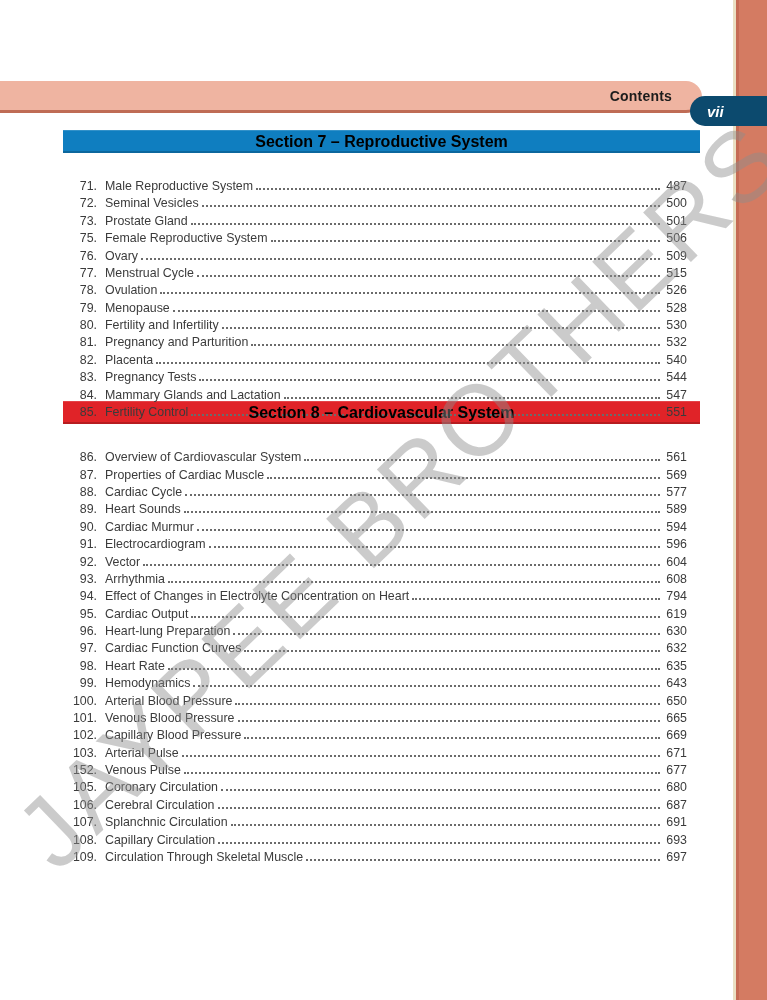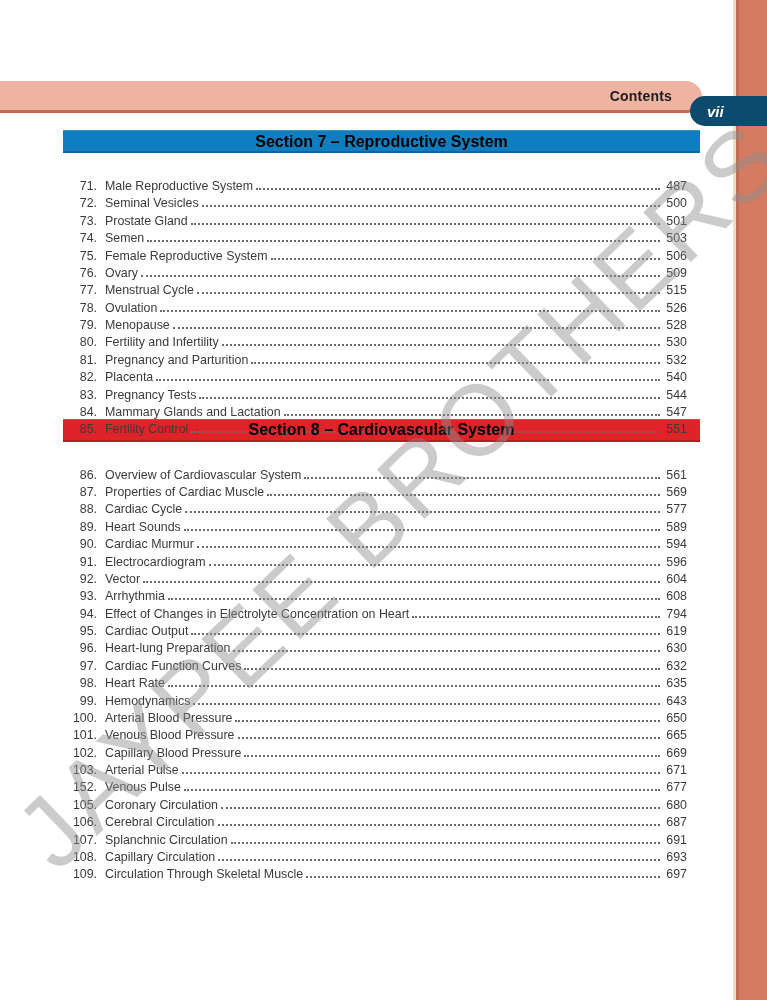--- a/index.html
+++ b/index.html
@@ -107,26 +107,20 @@
         <span class="dots"></span>
         <span class="pg">500</span>
       </div>
       <div class="toc-row">
         <span class="num">73.</span>
         <span class="ttl">Prostate Gland</span>
         <span class="dots"></span>
         <span class="pg">501</span>
       </div>
       <div class="toc-row">
-        <span class="num">74.</span>
-        <span class="ttl">Semen</span>
-        <span class="dots"></span>
-        <span class="pg">503</span>
-      </div>
-      <div class="toc-row">
         <span class="num">75.</span>
         <span class="ttl">Female Reproductive System</span>
         <span class="dots"></span>
         <span class="pg">506</span>
       </div>
       <div class="toc-row">
         <span class="num">76.</span>
         <span class="ttl">Ovary</span>
         <span class="dots"></span>
         <span class="pg">509</span>

